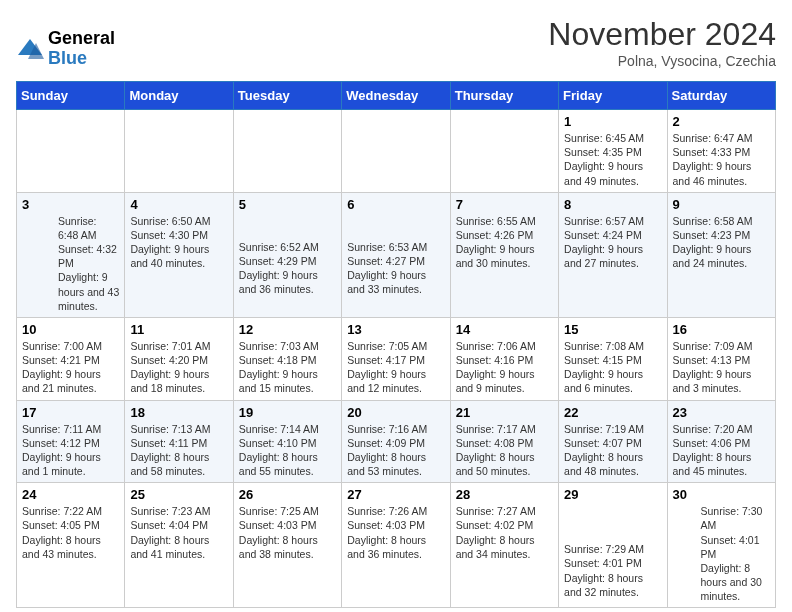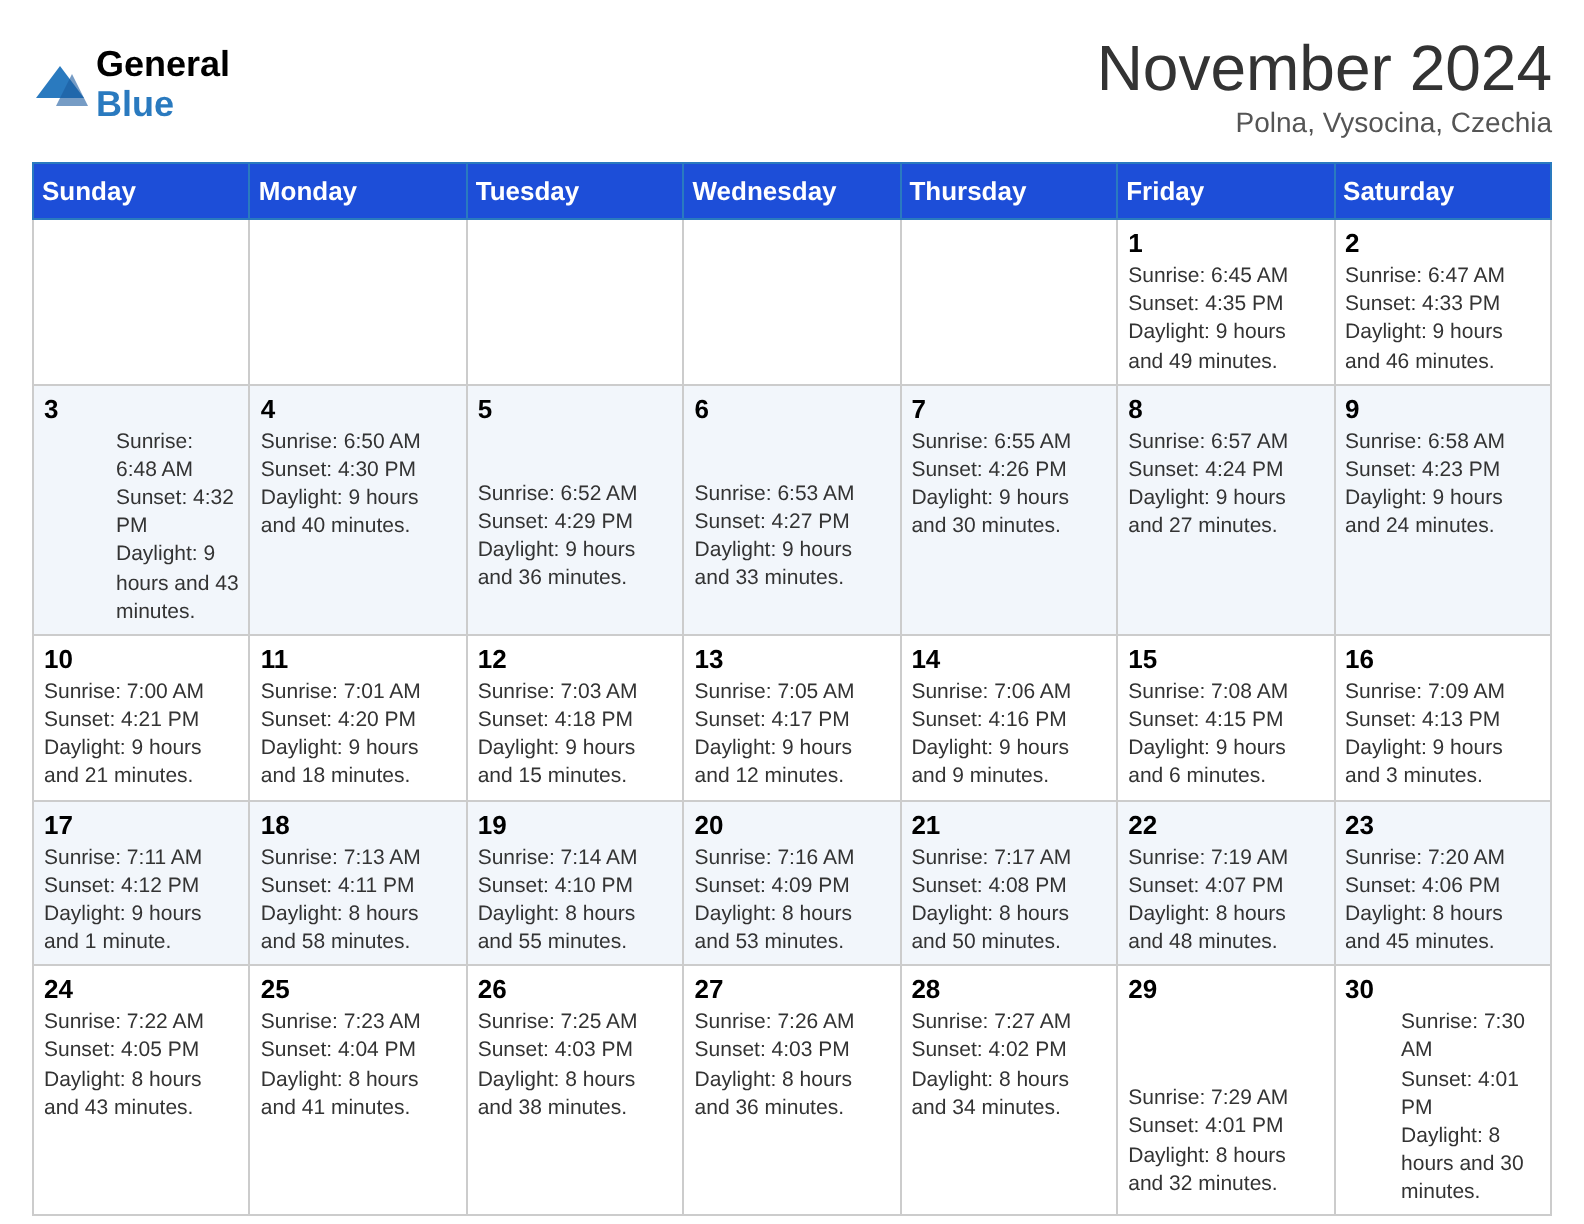--- a/index.html
+++ b/index.html
@@ -6,21 +6,21 @@
     body {
       font-family: Arial, sans-serif;
       background: #fff;
       width: 792px;
       min-height: 612px;
       padding: 16px;
     }
     .header {
       display: flex;
       justify-content: space-between;
-      align-items: center;
+      align-items: flex-end;
       margin-bottom: 12px;
     }
     .logo {
       display: flex;
       align-items: center;
       gap: 4px;
     }
     .logo-text {
       font-size: 18px;
       font-weight: bold;

